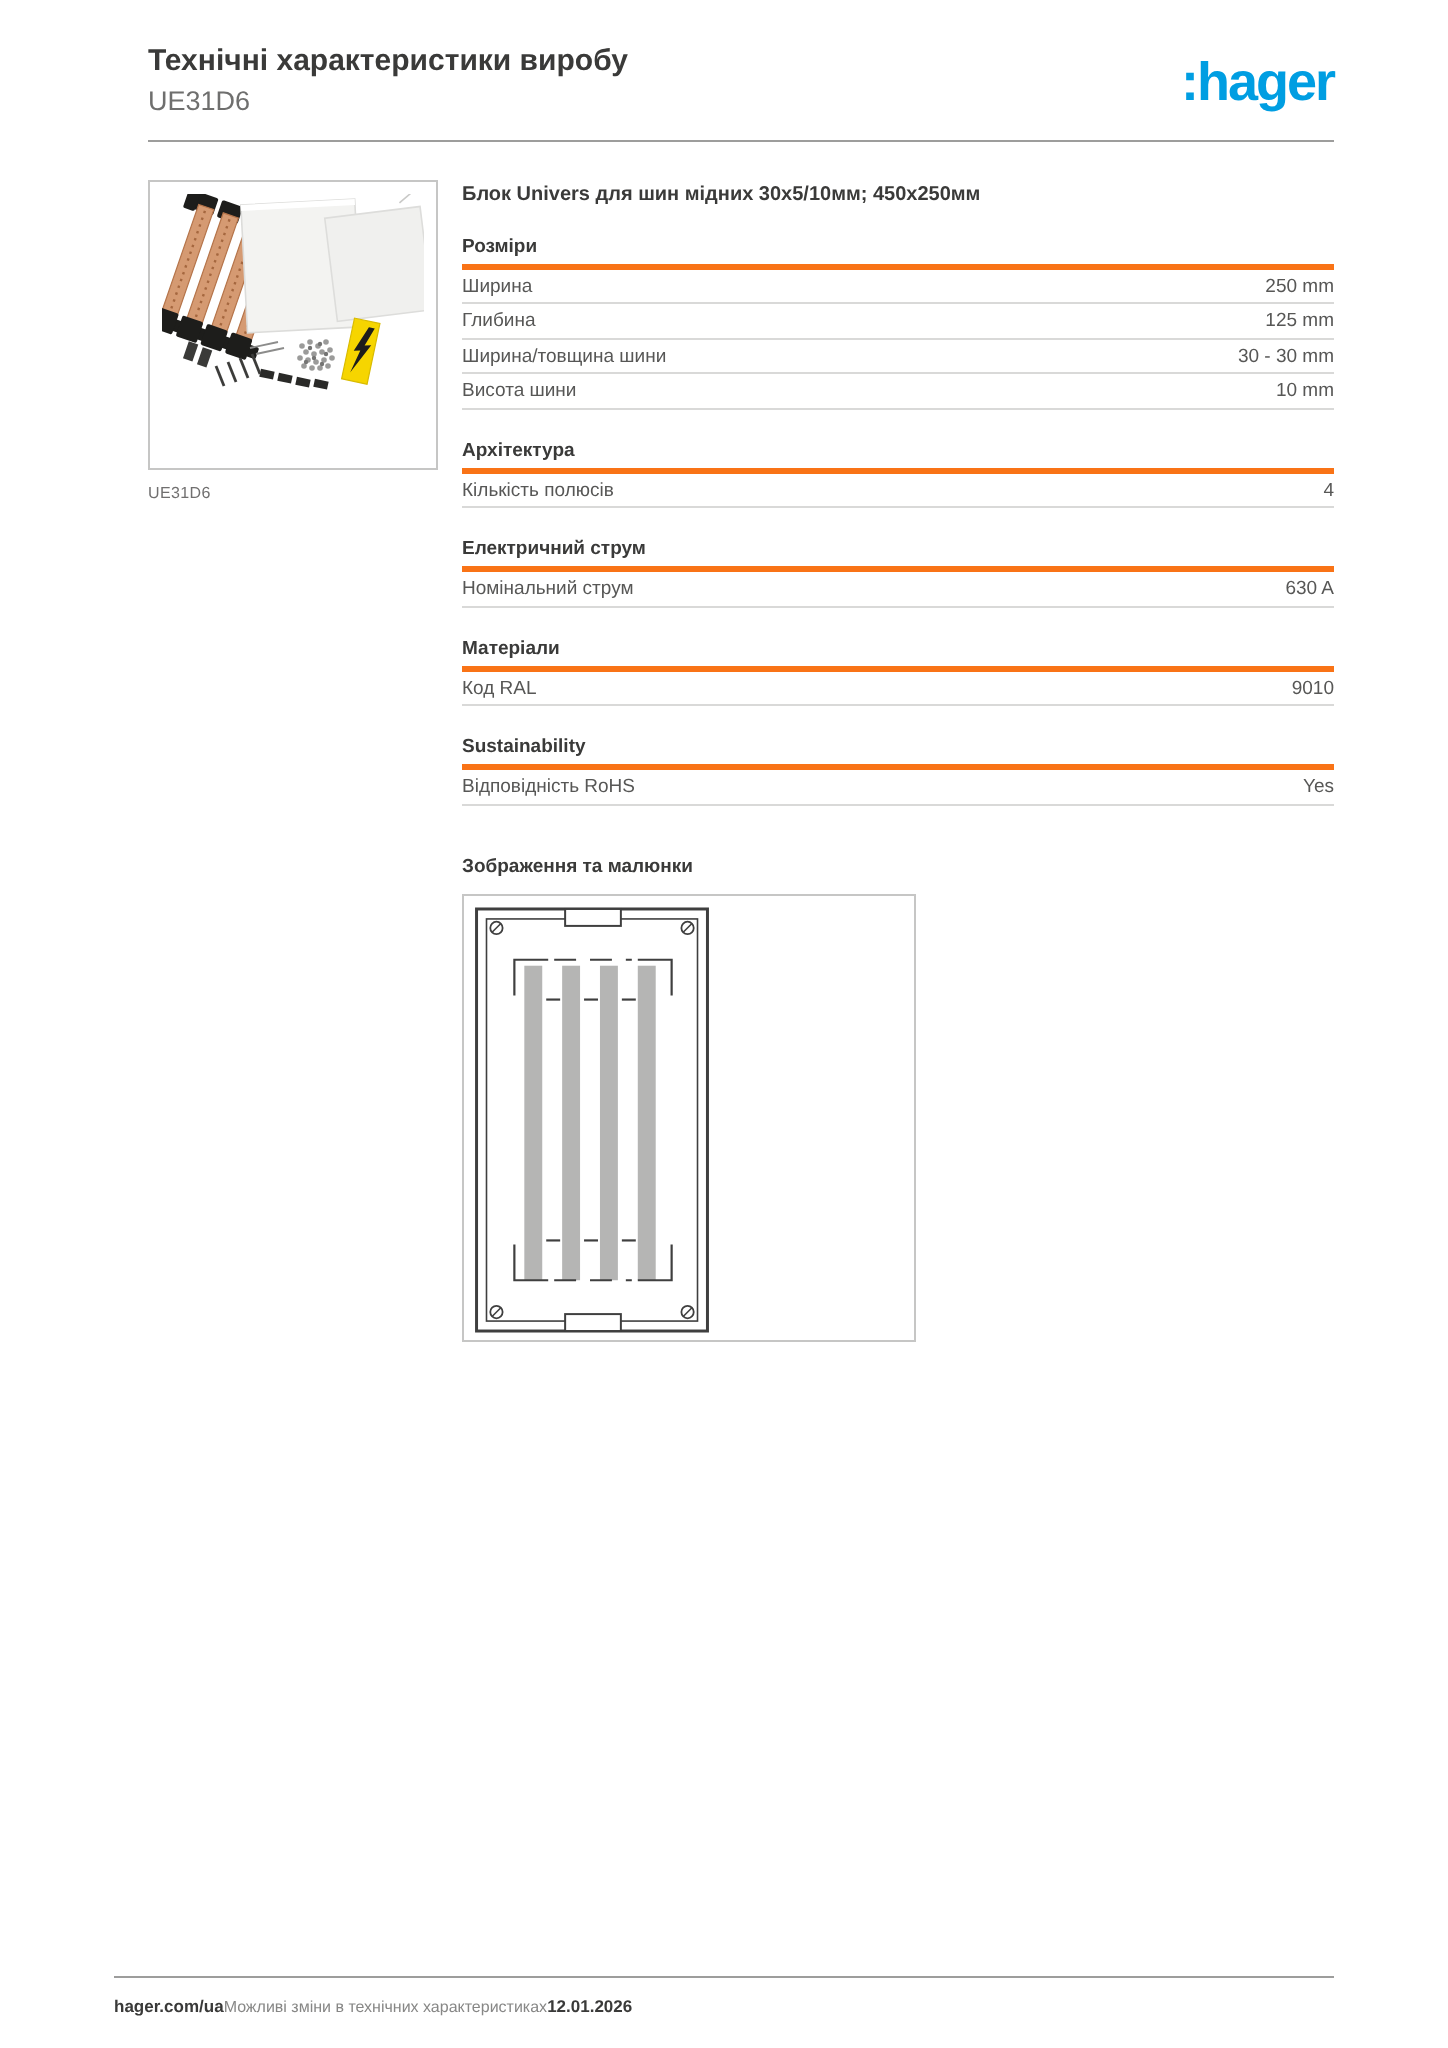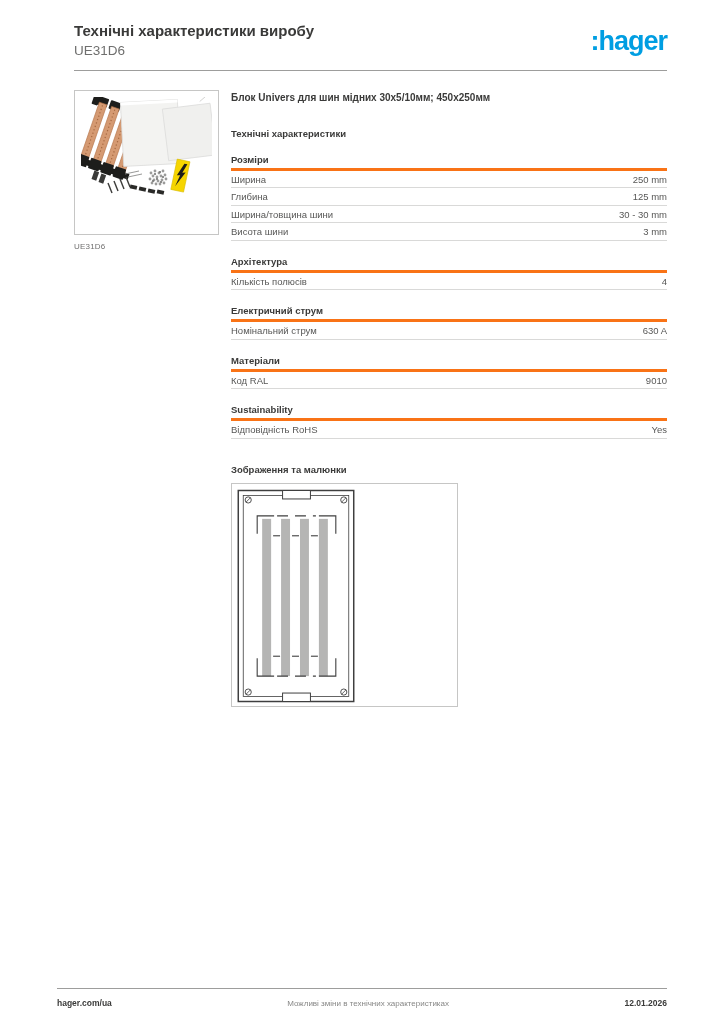--- a/index.html
+++ b/index.html
@@ -37,21 +37,21 @@
          font-size:9.5px; color:#575756; padding:3px 0 2.5px 0; border-bottom:1px solid #d9d9d8; }
   .row .lbl { white-space:nowrap; }
   .row .val { white-space:nowrap; text-align:right; }
 
   .img-heading { font-size:9.5px; font-weight:bold; margin-top:25px; }
   .drawing-box { width:227px; height:224px; border:1px solid #c6c6c5; margin-top:8px; padding:5px 0 0 5px; background:#fff; }
   .drawing-box svg { display:block; }
 
   
   .footer { position:absolute; left:57px; right:57px; bottom:16px; border-top:1px solid #9d9d9c; padding-top:9px;
-            display:flex; justify-content:space-between; align-items:baseline; }
+            display:flex; justify-content:flex-start; align-items:baseline; }
   .f-site { font-size:8.5px; font-weight:bold; color:#3a3a39; }
   .f-note { font-size:8px; color:#878786; }
   .f-date { font-size:8.5px; font-weight:bold; color:#3a3a39; }
 </style>
 </head>
 <body>
 
 <div class="page">
 
   <div class="hdr">
@@ -166,39 +166,38 @@
             <rect x="12" y="74" width="5" height="9" transform="rotate(19 14 78)"></rect>
             <rect x="19" y="77" width="5" height="9" transform="rotate(19 21 81)"></rect>
           </g>
         </svg>
       </div>
       <div class="photo-caption">UE31D6</div>
     </div>
 
     <div class="col-right">
       <div class="product-name">Блок Univers для шин мідних 30х5/10мм; 450х250мм</div>
-      <div class="spec-heading">Технічні характеристики</div>
 
       <div class="section">
         <div class="section-title">Розміри</div>
         <div class="row">
           <span class="lbl">Ширина</span>
           <span class="val">250 mm</span>
         </div>
         <div class="row">
           <span class="lbl">Глибина</span>
           <span class="val">125 mm</span>
         </div>
         <div class="row">
           <span class="lbl">Ширина/товщина шини</span>
           <span class="val">30 - 30 mm</span>
         </div>
         <div class="row">
           <span class="lbl">Висота шини</span>
-          <span class="val">3 mm</span>
+          <span class="val">10 mm</span>
         </div>
       </div>
 
       <div class="section">
         <div class="section-title">Архітектура</div>
         <div class="row">
           <span class="lbl">Кількість полюсів</span>
           <span class="val">4</span>
         </div>
       </div>

